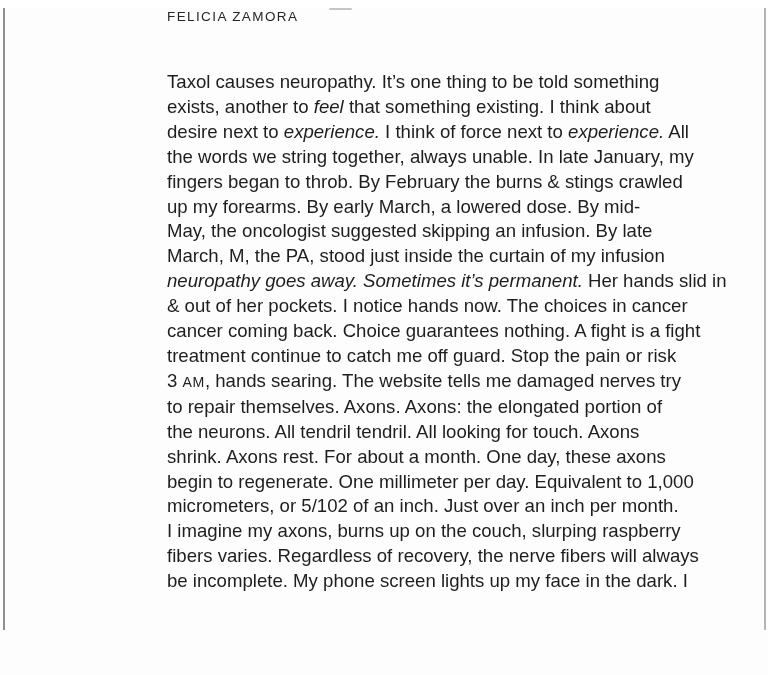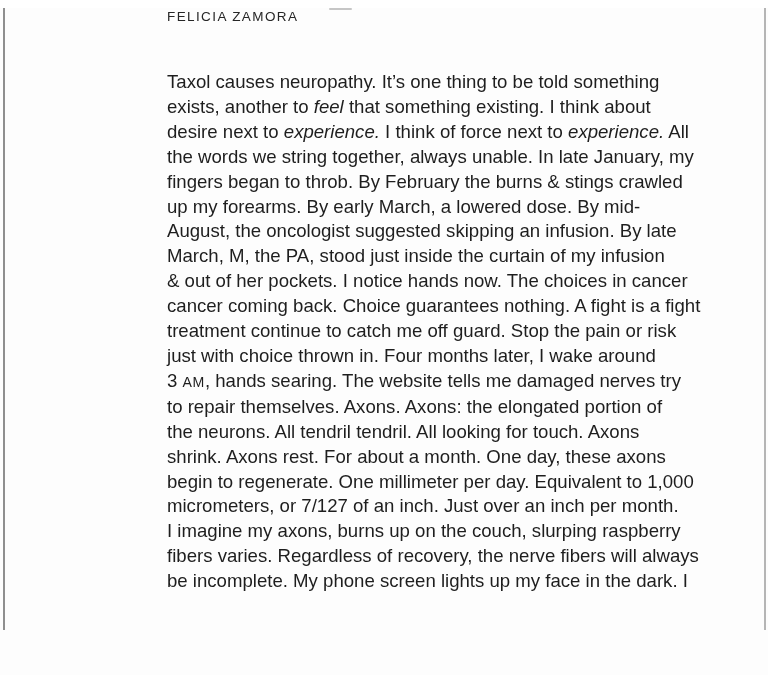--- a/index.html
+++ b/index.html
@@ -67,29 +67,29 @@
   <div class="edge-line right"></div>
   <div class="top-fragment"></div>
   <div class="running-header">FELICIA ZAMORA</div>
   <div class="body-text">
       <div class="line"><span>Taxol causes neuropathy. It’s one thing to be told something</span></div>
       <div class="line"><span>exists, another to </span><span class="it">feel</span><span> that something existing. I think about</span></div>
       <div class="line"><span>desire next to </span><span class="it">experience.</span><span> I think of force next to </span><span class="it">experience.</span><span> All</span></div>
       <div class="line"><span>the words we string together, always unable. In late January, my</span></div>
       <div class="line"><span>fingers began to throb. By February the burns &amp; stings crawled</span></div>
       <div class="line"><span>up my forearms. By early March, a lowered dose. By mid-</span></div>
-      <div class="line"><span>August, the oncologist suggested skipping an infusion. By late</span></div>
+      <div class="line"><span>May, the oncologist suggested skipping an infusion. By late</span></div>
       <div class="line"><span>March, M, the PA, stood just inside the curtain of my infusion</span></div>
+      <div class="line"><span class="it">neuropathy goes away. Sometimes it’s permanent.</span><span> Her hands slid in</span></div>
       <div class="line"><span>&amp; out of her pockets. I notice hands now. The choices in cancer</span></div>
       <div class="line"><span>cancer coming back. Choice guarantees nothing. A fight is a fight</span></div>
       <div class="line"><span>treatment continue to catch me off guard. Stop the pain or risk</span></div>
-      <div class="line"><span>just with choice thrown in. Four months later, I wake around</span></div>
       <div class="line"><span>3 </span><span class="sc">AM</span><span>, hands searing. The website tells me damaged nerves try</span></div>
       <div class="line"><span>to repair themselves. Axons. Axons: the elongated portion of</span></div>
       <div class="line"><span>the neurons. All tendril tendril. All looking for touch. Axons</span></div>
       <div class="line"><span>shrink. Axons rest. For about a month. One day, these axons</span></div>
       <div class="line"><span>begin to regenerate. One millimeter per day. Equivalent to 1,000</span></div>
-      <div class="line"><span>micrometers, or 7/127 of an inch. Just over an inch per month.</span></div>
+      <div class="line"><span>micrometers, or 5/102 of an inch. Just over an inch per month.</span></div>
       <div class="line"><span>I imagine my axons, burns up on the couch, slurping raspberry</span></div>
       <div class="line"><span>fibers varies. Regardless of recovery, the nerve fibers will always</span></div>
       <div class="line"><span>be incomplete. My phone screen lights up my face in the dark. I</span></div>
     </div>
 </div>
 
 </body></html>

